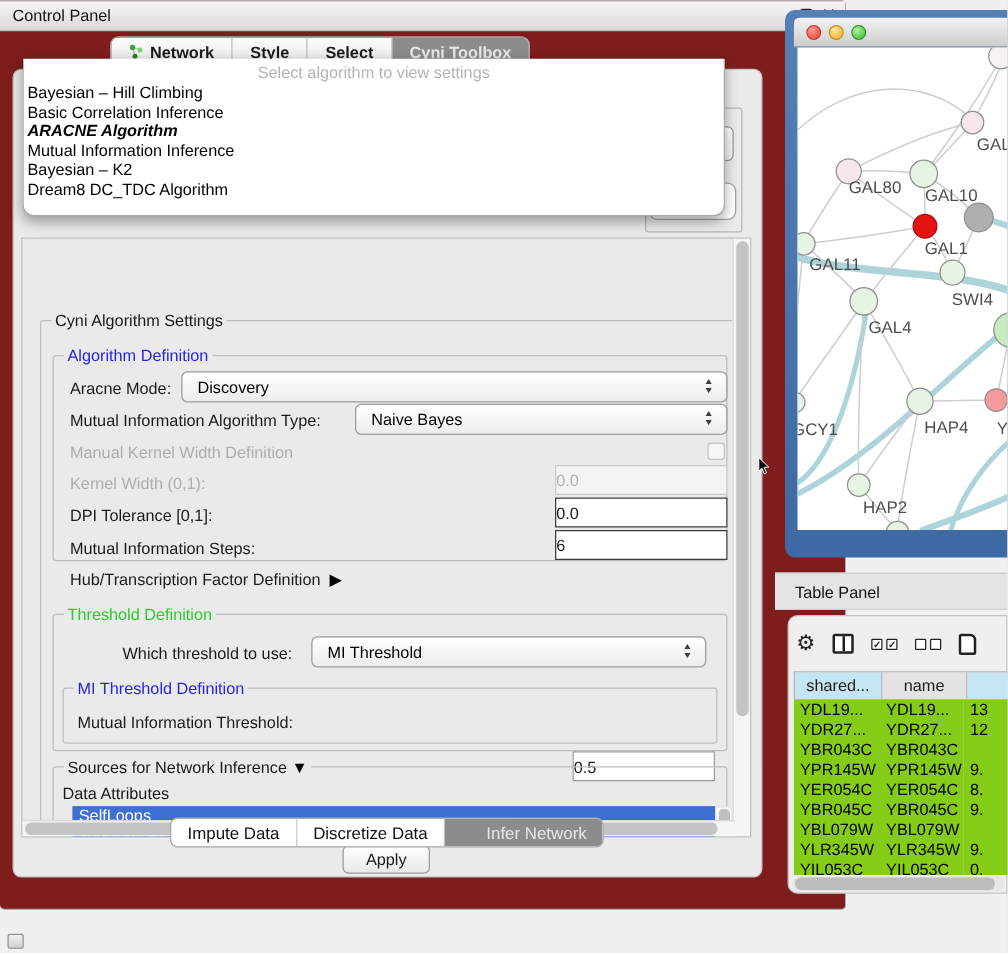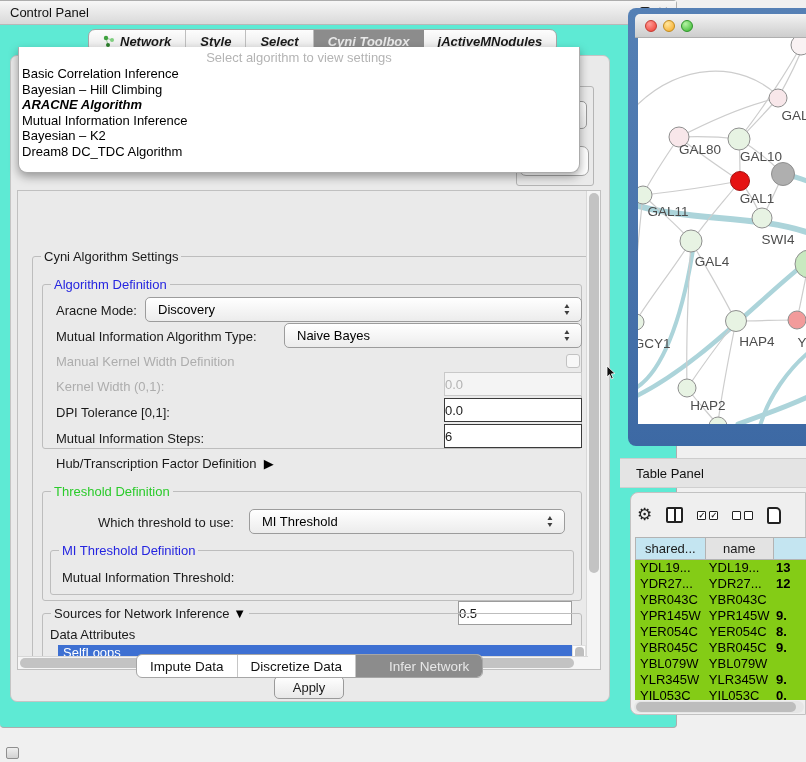--- a/index.html
+++ b/index.html
@@ -1,29 +1,29 @@
 <!DOCTYPE html>
 <html><head>
 <meta charset="utf-8">
 <style>
   * { margin:0; padding:0; box-sizing:border-box; }
   html,body { width:806px; height:762px; overflow:hidden; }
   body { background:#F0F0F0; font-family:"Liberation Sans", sans-serif; font-size:13px; color:#1a1a1a; position:relative; }
   .abs { position:absolute; }
 
   
-  #control-panel { left:0; top:8; width:677px; height:728px; background:#5eead4; border:1px solid #ADADAD; border-left:none; border-radius:0 4px 4px 4px; }
+  #control-panel { left:0; top:8; width:677px; height:728px; background:#7f1d1d; border:1px solid #ADADAD; border-left:none; border-radius:0 4px 4px 4px; }
   #cp-titlebar { left:0; top:0; width:100%; height:24px; background:linear-gradient(#F7F7F7,#D9D9D9); border-bottom:1px solid #B8B8B8; }
   #cp-title { left:10px; top:4px; font-size:13px; color:#111; }
   .float-btn { right:26px; top:6px; width:10px; height:10px; border:2px solid #222; border-radius:2px; background:#fff; }
   .close-btn { right:7px; top:3px; font-size:14px; font-weight:bold; color:#111; }
 
   
   #top-tabs { left:88px; top:28px; height:24px; display:flex; align-items:stretch; background:linear-gradient(#FDFDFD,#E6E6E6); border:1px solid #A6A6A6; border-radius:7px; overflow:hidden; }
-  .ttab { display:flex; align-items:center; gap:5px; padding:0 14px; font-weight:bold; color:#1a1a1a; border-right:1px solid #BEBEBE; cursor:default;font-style:italic; }
+  .ttab { display:flex; align-items:center; gap:5px; padding:0 14px; font-weight:bold; color:#1a1a1a; border-right:1px solid #BEBEBE; cursor:default; }
   .ttab:last-child { border-right:none; }
   .ttab.sel { background:#8C8C8C; color:#E9E9E9; border-right:none; }
 
   
   #content-frame { left:10px; top:54px; width:600px; height:647px; background:#EAEAEA; border:1px solid #C4C4C4; border-radius:7px; }
 
   
   .frag-group { left:505px; top:30px; width:78px; height:100px; border:1px solid #B5B5B5; border-radius:3px; }
   .frag-combo { left:512px; top:45px; width:64px; height:28px; border:1px solid #9A9A9A; border-radius:5px; background:linear-gradient(#FFF,#EDEDED); }
   .frag-spin  { position:absolute; right:3px; top:2px; width:17px; height:21px; border-radius:5px; background:linear-gradient(#FDFDFD,#E4E4E4); box-shadow:0 0 0 3px rgba(86,156,229,.85); }
@@ -108,21 +108,21 @@
   .cbx-pair { display:flex; gap:3px; }
   .cbx { width:9px; height:9px; border:1.5px solid #222; border-radius:1px; font-size:8px; line-height:8px; text-align:center; color:#222; font-weight:bold; background:#fff; }
   .page-ico { width:14px; height:17px; border:2px solid #222; border-radius:2px 5px 2px 2px; background:#fff; }
 
   #data-table { left:4px; top:44px; width:176px; }
   .trow { display:flex; height:16px; }
   .thead { height:23px; border:1px solid #B3B3B3; }
   .hcell { font-size:13px; text-align:center; line-height:21px; border-right:1px solid #B3B3B3; overflow:hidden; }
   .hcell.blue { background:#C4E5F1; }
   .hcell.gray { background:#E3E3E3; }
-  .c1 { width:77px; } .c2 { width:75px; } .c3 { width:40px;font-weight:bold; }
+  .c1 { width:77px; } .c2 { width:75px; } .c3 { width:40px; }
   .tcell { font-size:13px; line-height:16px; padding-left:5px; color:#000; background:#84cc16; white-space:nowrap; overflow:hidden; }
   #table-hscroll { left:3px; top:208px; width:170px; height:12px; background:#E6E6E6; border-radius:6px; }
   #table-hscroll .th { position:absolute; left:2px; top:1px; width:160px; height:10px; background:#BDBDBD; border-radius:5px; }
   #table-rows-clip { position:absolute; left:4px; top:67px; width:172px; height:140px; overflow:hidden; }
 </style>
 </head>
 <body>
 
 <div class="abs" id="control-panel">
   <div class="abs" id="cp-titlebar">
@@ -144,23 +144,20 @@
     </div>
     <div class="ttab">
         <span>Style</span>
       </div>
     <div class="ttab">
         <span>Select</span>
       </div>
     <div class="ttab sel">
         <span>Cyni Toolbox</span>
       </div>
-    <div class="ttab">
-        <span>jActiveMNodules</span>
-      </div>
   </div>
 
   <div class="abs" id="content-frame">
 
     <div class="abs frag-group"></div>
     <div class="abs frag-combo">
       <span class="frag-spin spin" style="width:17px;">
         <i>▲</i>
           <i>▼</i>
       </span>
@@ -248,22 +245,22 @@
       <div class="abs hscroll-track">
           <div class="abs hscroll-thumb"></div>
         </div>
     </div>
 
     <div class="abs" id="apply-btn">Apply</div>
   </div>
 
   <div class="abs" id="algo-popup">
     <div class="ph">Select algorithm to view settings</div>
+    <div class="it">Bayesian – Hill Climbing</div>
     <div class="it">Basic Correlation Inference</div>
-    <div class="it">Bayesian – Hill Climbing</div>
     <div class="it bold">ARACNE Algorithm</div>
     <div class="it">Mutual Information Inference</div>
     <div class="it">Bayesian – K2</div>
     <div class="it">Dream8 DC_TDC Algorithm</div>
   </div>
 
   <div class="abs" id="bottom-tabs">
     <div class="btab">Impute Data</div>
     <div class="btab">Discretize Data</div>
     <div class="btab sel">Infer Network</div>

